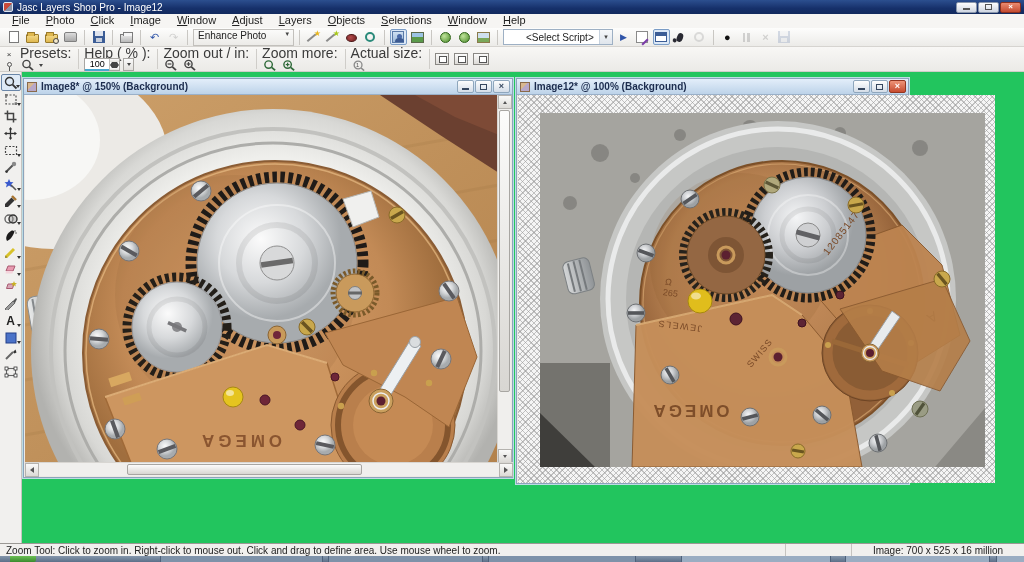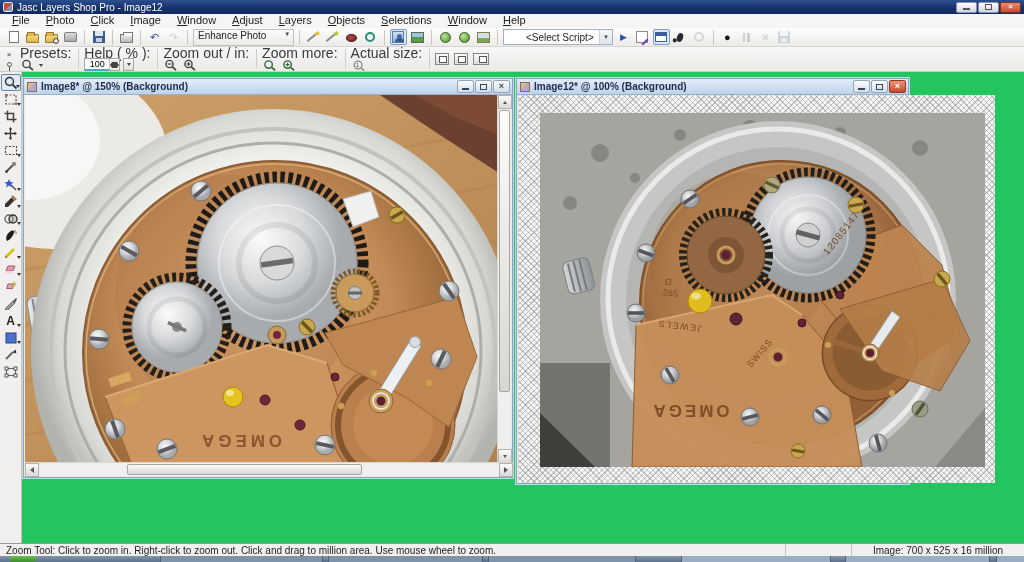--- a/index.html
+++ b/index.html
@@ -896,21 +896,21 @@
             <circle cx="300" cy="182" r="4" fill="#5c2434" stroke="#3e1220"></circle>
             <circle cx="262" cy="210" r="4" fill="#5c2434" stroke="#3e1220"></circle>
           </g>
         </svg>
       </div>
     </div>
 
   </div>
 
   <div class="statusbar">
-    <span class="sb-seg grow">Zoom Tool: Click to zoom in. Right-click to zoom out. Click and drag to million area. Use mouse wheel to zoom.</span>
+    <span class="sb-seg grow">Zoom Tool: Click to zoom in. Right-click to mouse out. Click and drag to define area. Use mouse wheel to zoom.</span>
     <span class="sb-seg" style="width:66px"></span>
     <span class="sb-seg" style="width:172px;border-right:none;justify-content:center">Image:  700 x 525 x 16 million</span>
   </div>
 
   <div class="taskbar">
     <span class="tb-start"></span>
     <span class="task-btn" style="left:160px;width:163px"></span>
     <span class="task-btn" style="left:328px;width:155px"></span>
     <span class="task-btn" style="left:488px;width:148px"></span>
     <span class="task-btn light" style="left:681px;width:150px"></span>

